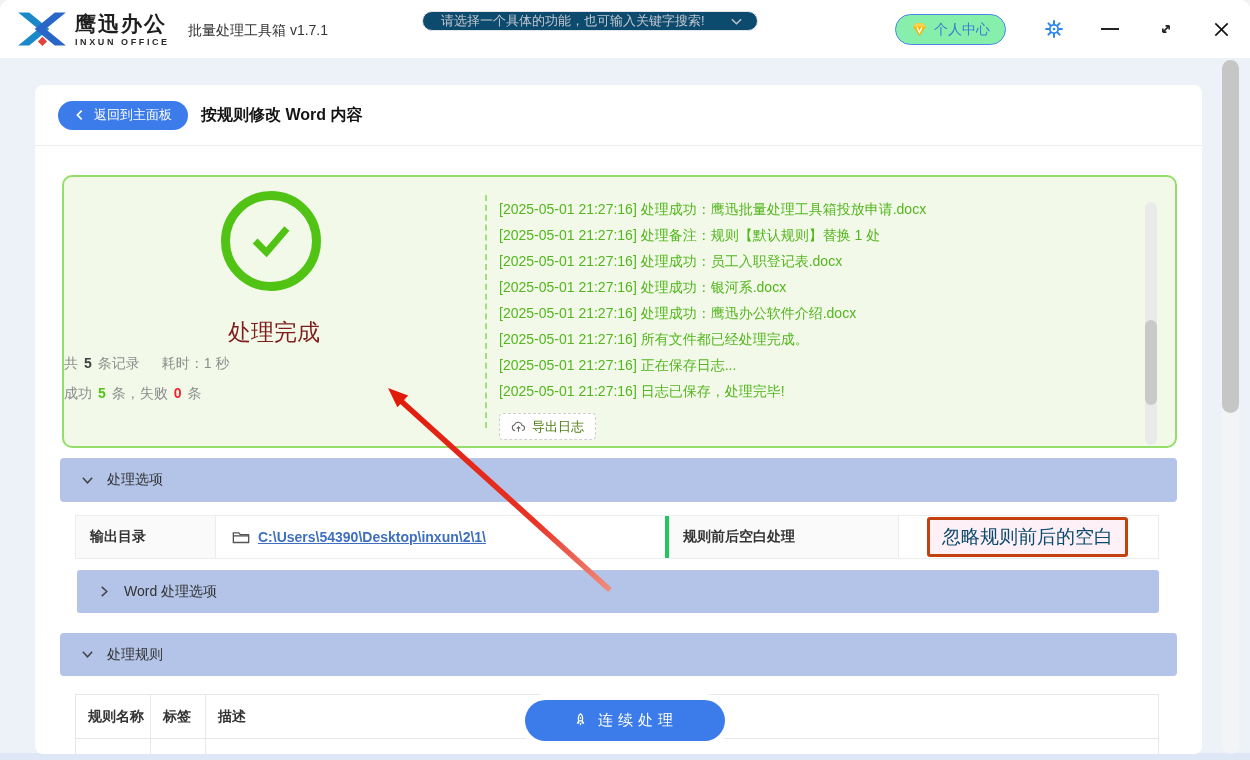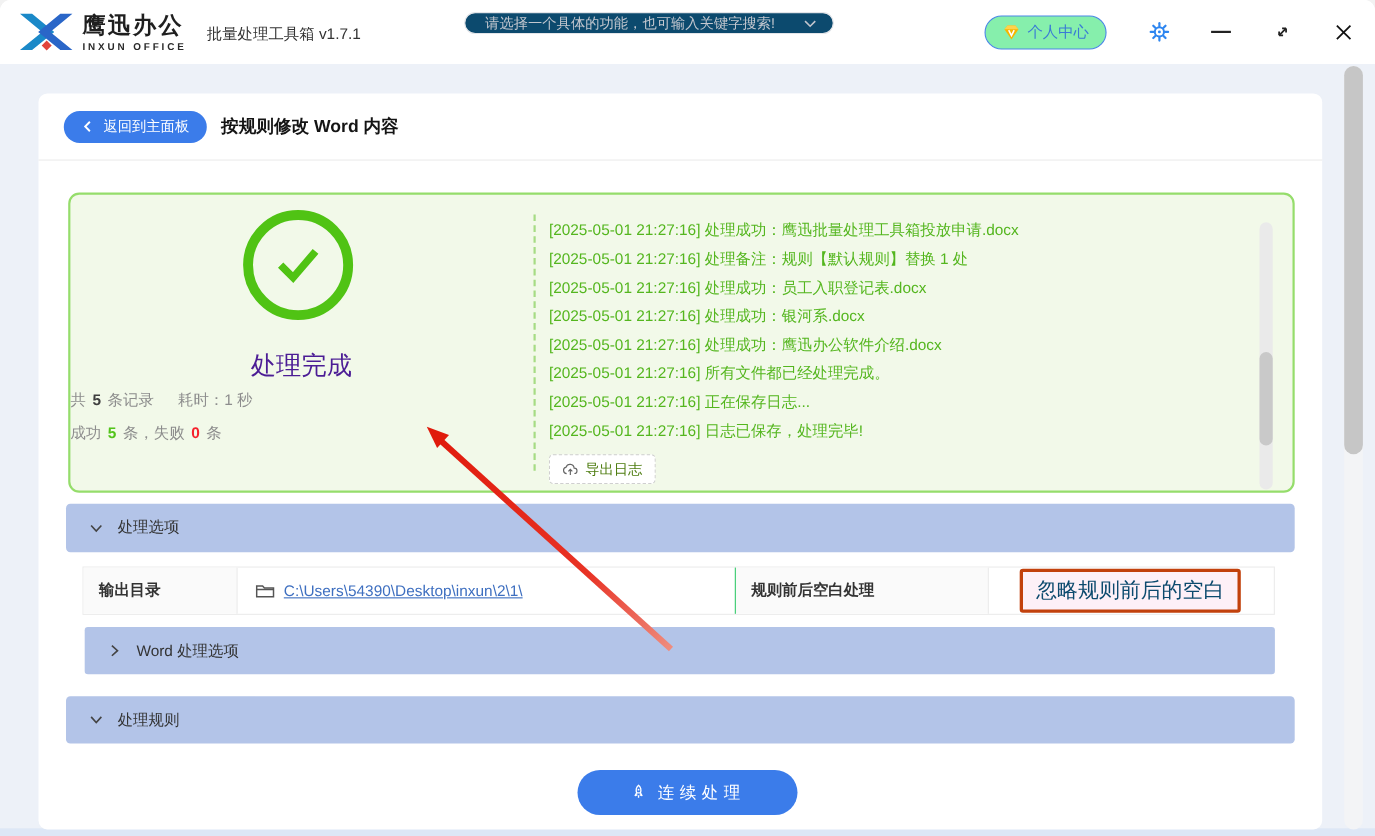--- a/index.html
+++ b/index.html
@@ -31,21 +31,21 @@
   .card-header{position:absolute;top:0;left:0;right:0;height:61px;border-bottom:1px solid #ececec;
     display:flex;align-items:center;}
   .back-btn{margin-left:23px;height:29px;padding:0 16px;background:#3b7cea;color:#fff;border:none;
     border-radius:15px;font-size:13px;display:flex;align-items:center;gap:8px;cursor:pointer;}
   .page-title{margin-left:13px;font-size:16px;font-weight:bold;color:#141414;}
   
   .result-panel{position:absolute;left:27px;top:90px;width:1115px;height:273px;background:#f2f9e9;
     border:2px solid #95dd6b;border-radius:10px;}
   .check-circle{position:absolute;left:157px;top:14px;width:100px;height:100px;border:9px solid #50c314;
     border-radius:50%;display:flex;align-items:center;justify-content:center;}
-  .status-title{position:absolute;top:140px;left:0;width:420px;text-align:center;font-size:23px;color:#4c1d95;}
+  .status-title{position:absolute;top:140px;left:0;width:420px;text-align:center;font-size:23px;color:#7f1d1d;}
   .stat-line{position:absolute;left:0;width:420px;text-align:left;font-size:14px;color:#8d8d8d;}
   .stat1{top:178px;} .stat2{top:208px;}
   .num-total{color:#3f3f3f;font-weight:bold;margin:0 6px;}
   .num-ok{color:#52c41a;font-weight:bold;margin:0 6px;}
   .num-fail{color:#f5222d;font-weight:bold;margin:0 6px;}
   .elapsed{margin-left:22px;}
   .v-divider{position:absolute;left:421px;top:18px;bottom:18px;width:0;border-left:2px dashed #a6dc84;}
   .logs{position:absolute;left:435px;top:19px;right:48px;}
   .log-line{font-size:14px;color:#54b61e;line-height:26px;white-space:nowrap;overflow:hidden;}
   .export-btn{position:absolute;left:435px;top:236px;height:27px;padding:0 11px;background:#fff;
@@ -55,21 +55,21 @@
   .inner-thumb{position:absolute;left:0;top:118px;width:12px;height:85px;background:#c9c9c9;border-radius:6px;}
   
   .section-header{position:absolute;left:25px;width:1117px;height:44px;background:#b3c4e8;border-radius:4px;
     display:flex;align-items:center;padding-left:21px;gap:13px;font-size:14px;color:#333;cursor:pointer;}
   .opts-header{top:373px;} .rules-header{top:548px;height:43px;}
   .opt-row{position:absolute;left:40px;top:430px;width:1084px;height:44px;display:flex;border:1px solid #ececec;}
   .cell-label{background:#fafafa;font-weight:bold;font-size:14px;color:#333;display:flex;align-items:center;
     padding-left:14px;border-right:1px solid #ececec;}
   .cl1{width:140px;} .cl2{width:230px;}
   .cell-value{display:flex;align-items:center;padding-left:16px;gap:8px;font-size:14px;}
-  .cv1{width:453px;border-right:1px solid #22c55e;} .cv2{flex:1;}
+  .cv1{width:453px;border-right:4px solid #22c55e;font-weight:bold;} .cv2{flex:1;}
   .dir-link{color:#3e6fc0;text-decoration:underline;cursor:pointer;}
   .ws-tag{font-size:19px;color:#0c4a6e;background:#fdf0f7;border:3px solid #c2410c;border-radius:3px;
     padding:4px 12px;margin-left:12px;cursor:default;}
   .word-subheader{position:absolute;left:42px;top:485px;width:1082px;height:43px;background:#b3c4e8;
     border-radius:3px;display:flex;align-items:center;padding-left:21px;gap:13px;font-size:14px;color:#333;cursor:pointer;}
   
   .rules-table{position:absolute;left:40px;top:609px;width:1084px;}
   .rt-header{display:flex;height:45px;border:1px solid #e7e7e7;}
   .rt-cell{display:flex;align-items:center;padding-left:12px;font-size:14px;font-weight:bold;color:#333;
     border-right:1px solid #e7e7e7;}
@@ -243,20 +243,31 @@
         <span>Word 处理选项</span>
       </div>
 
       <div class="section-header rules-header">
         <svg width="13" height="13" viewBox="0 0 14 14">
           <polyline points="2,4 7,9.5 12,4" fill="none" stroke="#444" stroke-width="1.6"></polyline>
         </svg>
         <span>处理规则</span>
       </div>
 
+      <div class="rules-table">
+        <div class="rt-header">
+          <div class="rt-cell rc1">规则名称</div>
+          <div class="rt-cell rc2">标签</div>
+          <div class="rt-cell rc3">描述</div>
+        </div>
+        <div class="rt-empty">
+          <div class="re-cell re1"></div>
+          <div class="re-cell re2"></div>
+        </div>
+      </div>
 
       <button class="process-btn">
         <svg width="17" height="17" viewBox="0 0 24 24">
           <g fill="none" stroke="#fff" stroke-width="1.7" stroke-linejoin="round">
             <path d="M12 2.5c2.7 2.3 3.7 6 2.4 9.9H9.6C8.3 8.5 9.3 4.8 12 2.5z"></path>
             <path d="M9.6 12.4 7.6 15.8l2.9-.8"></path>
             <path d="M14.4 12.4 16.4 15.8l-2.9-.8"></path>
             <path d="M12 15.5v3.2"></path>
           </g>
           <circle cx="12" cy="8.3" r="1.2" fill="#fff"></circle>

